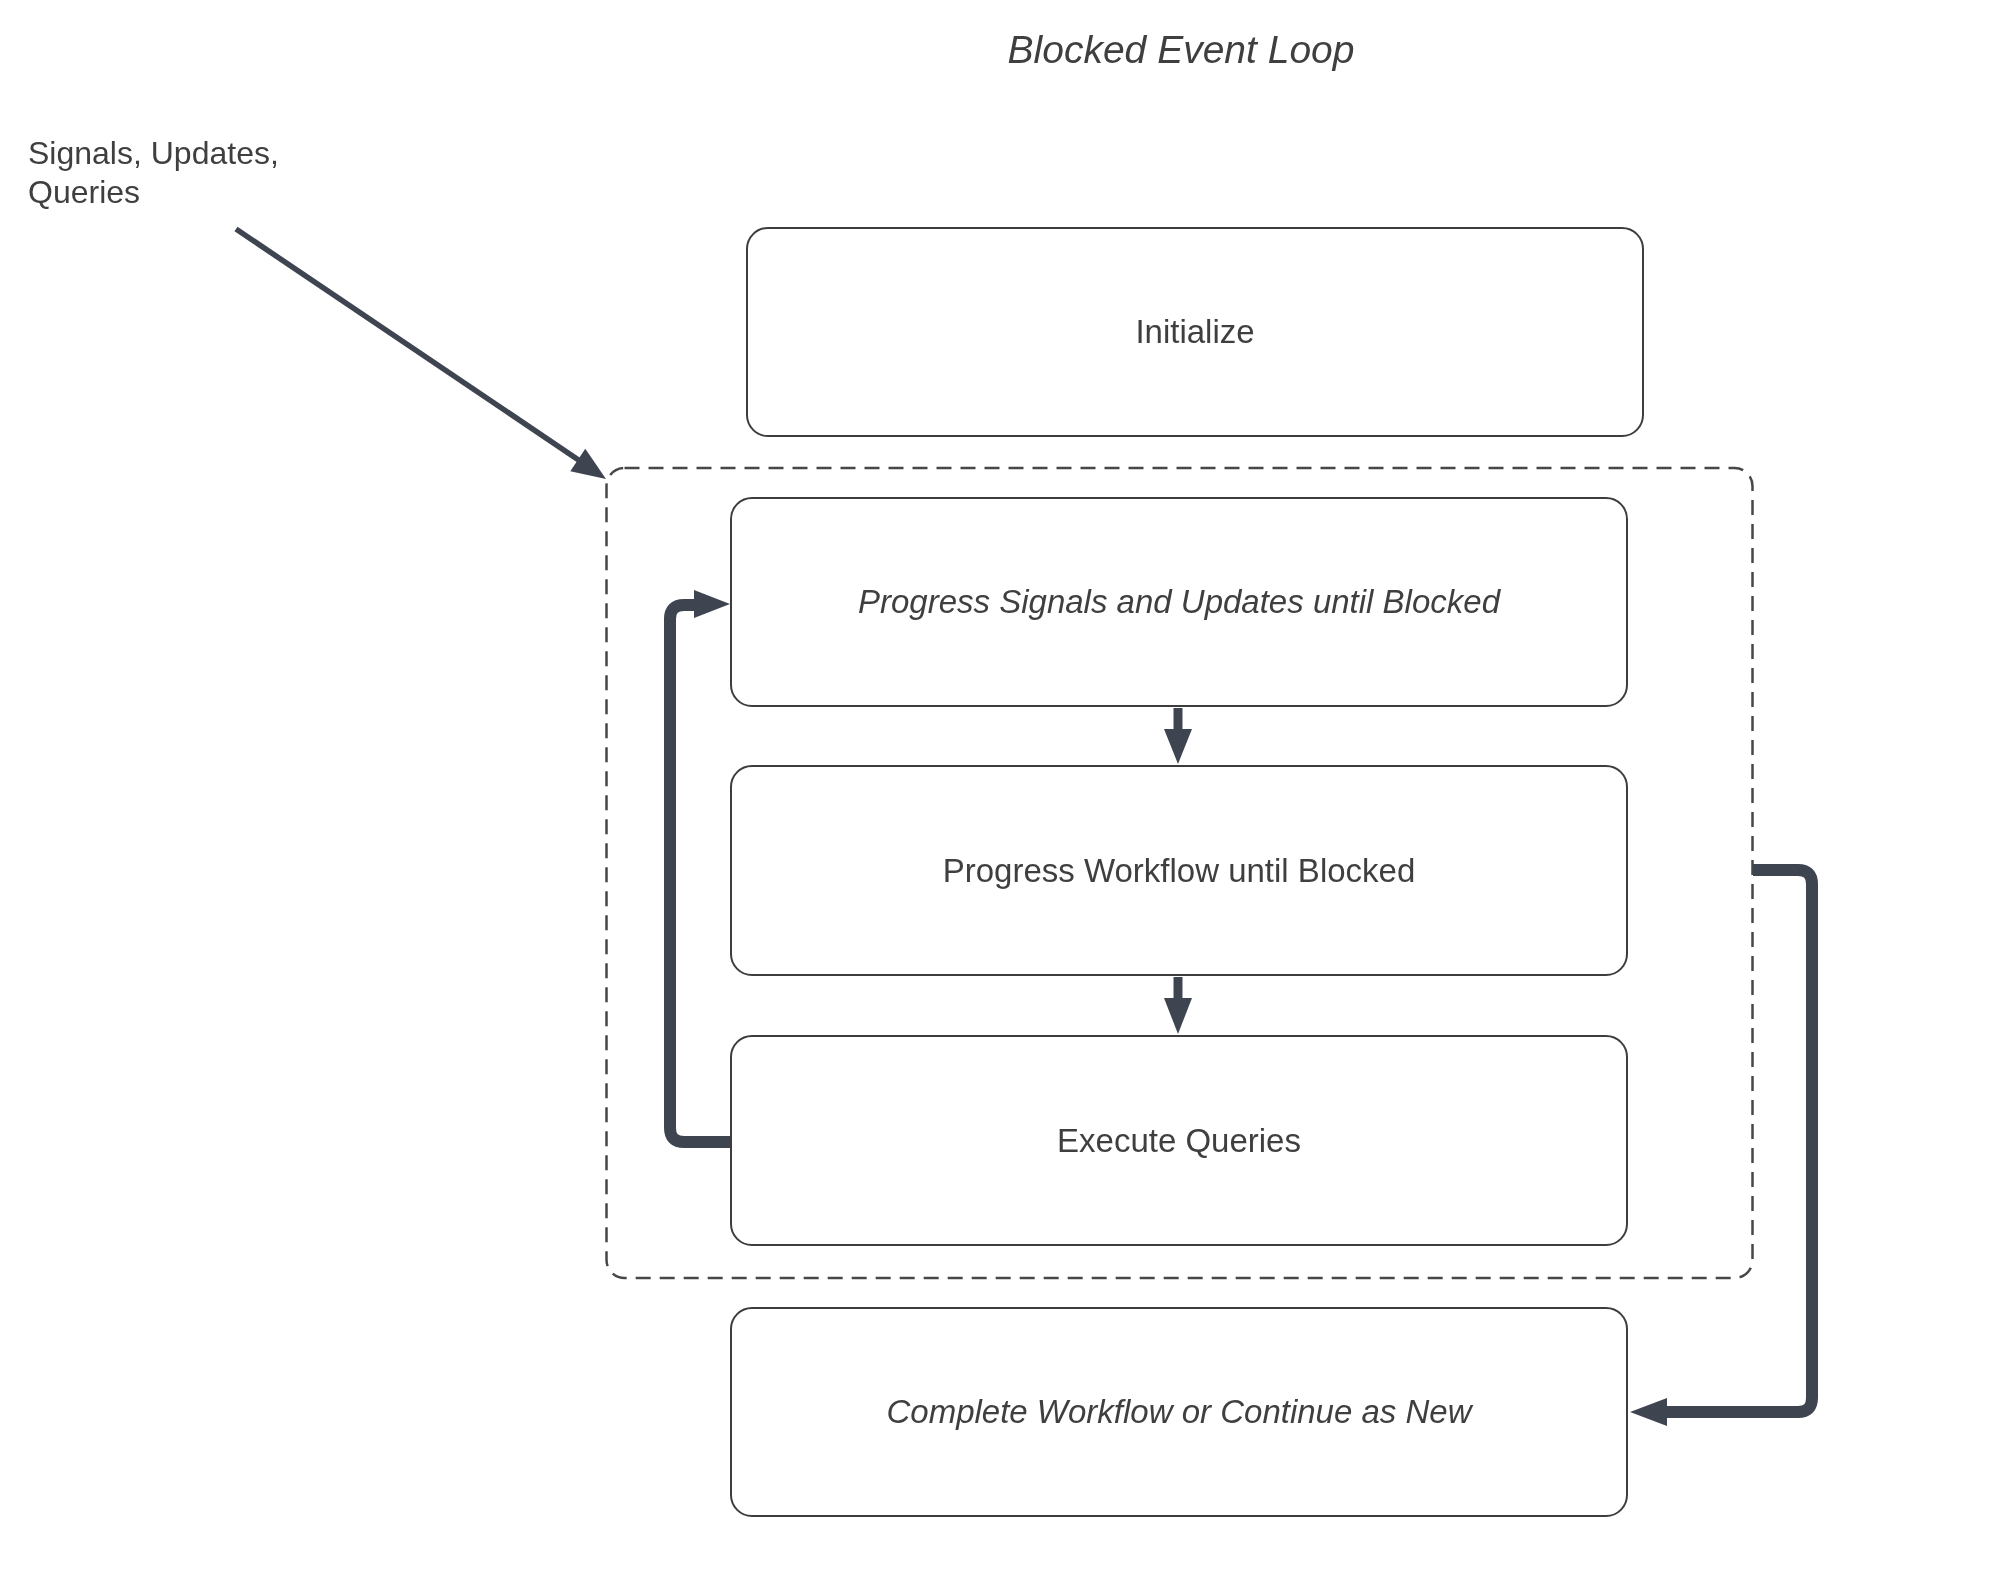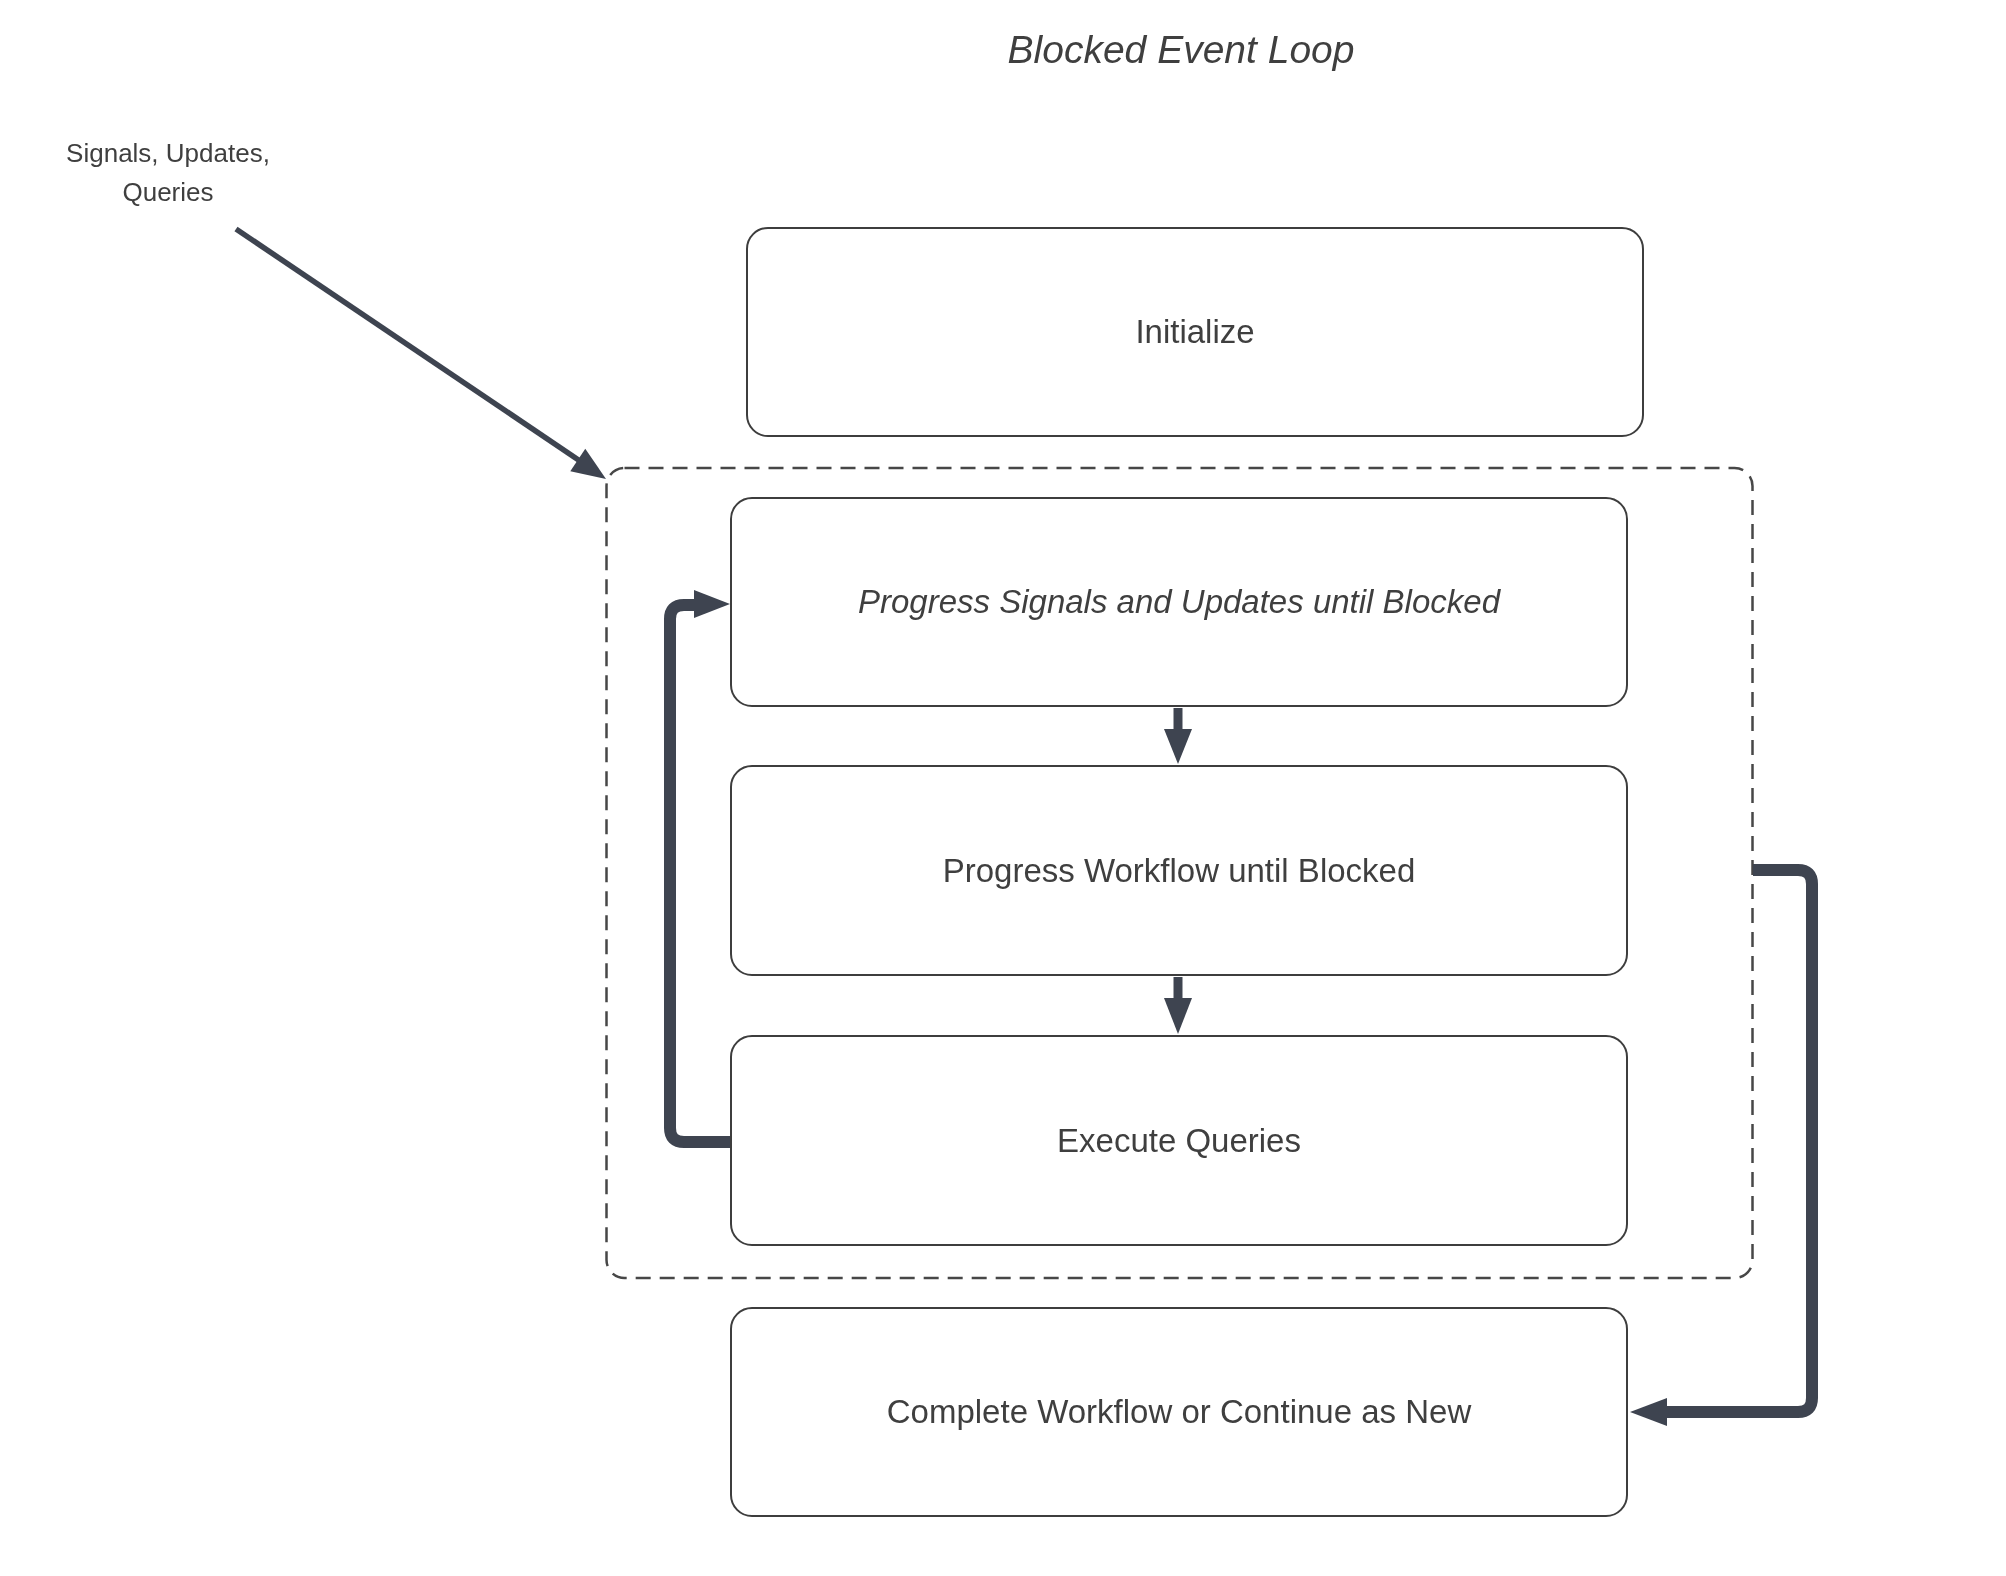--- a/index.html
+++ b/index.html
@@ -23,22 +23,21 @@
     text-align: center;
     font-style: italic;
     font-size: 39px;
     line-height: 48px;
     color: #3f3f3f;
   }
   .annotation {
     position: absolute;
     left: 28px; top: 134px;
     width: 280px;
-    text-align: center;
-    font-size: 26px;
+    font-size: 32px;
     line-height: 39px;
     color: #3f3f3f;
     white-space: pre-line;
   }
   .node {
     position: absolute;
     box-sizing: border-box;
     background: #ffffff;
     border: 2px solid #3d3d3d;
     border-radius: 22px;
@@ -47,21 +46,21 @@
     justify-content: center;
     text-align: center;
     font-size: 33px;
     color: #3f3f3f;
     padding: 0 30px;
   }
   #node-initialize        { left: 730px; top: 227px;  width: 898px; height: 210px; margin-left: 16px; }
   #node-progress-signals  { left: 730px; top: 497px;  width: 898px; height: 210px; font-style: italic; }
   #node-progress-workflow { left: 730px; top: 765px;  width: 898px; height: 211px; }
   #node-execute-queries   { left: 730px; top: 1035px; width: 898px; height: 211px; }
-  #node-complete-workflow { left: 730px; top: 1307px; width: 898px; height: 210px; }
+  #node-complete-workflow { left: 730px; top: 1307px; width: 898px; height: 210px; font-style: italic; }
 </style>
 </head>
 <body>
 
 <div class="canvas">
 
   <svg class="edges-layer" viewBox="0 0 2006 1576" xmlns="http://www.w3.org/2000/svg">
 
     <rect x="606.5" y="468" width="1146" height="810" rx="18" fill="none" stroke-width="2.5" stroke-dasharray="15 9" stroke="#474747"></rect>
 

